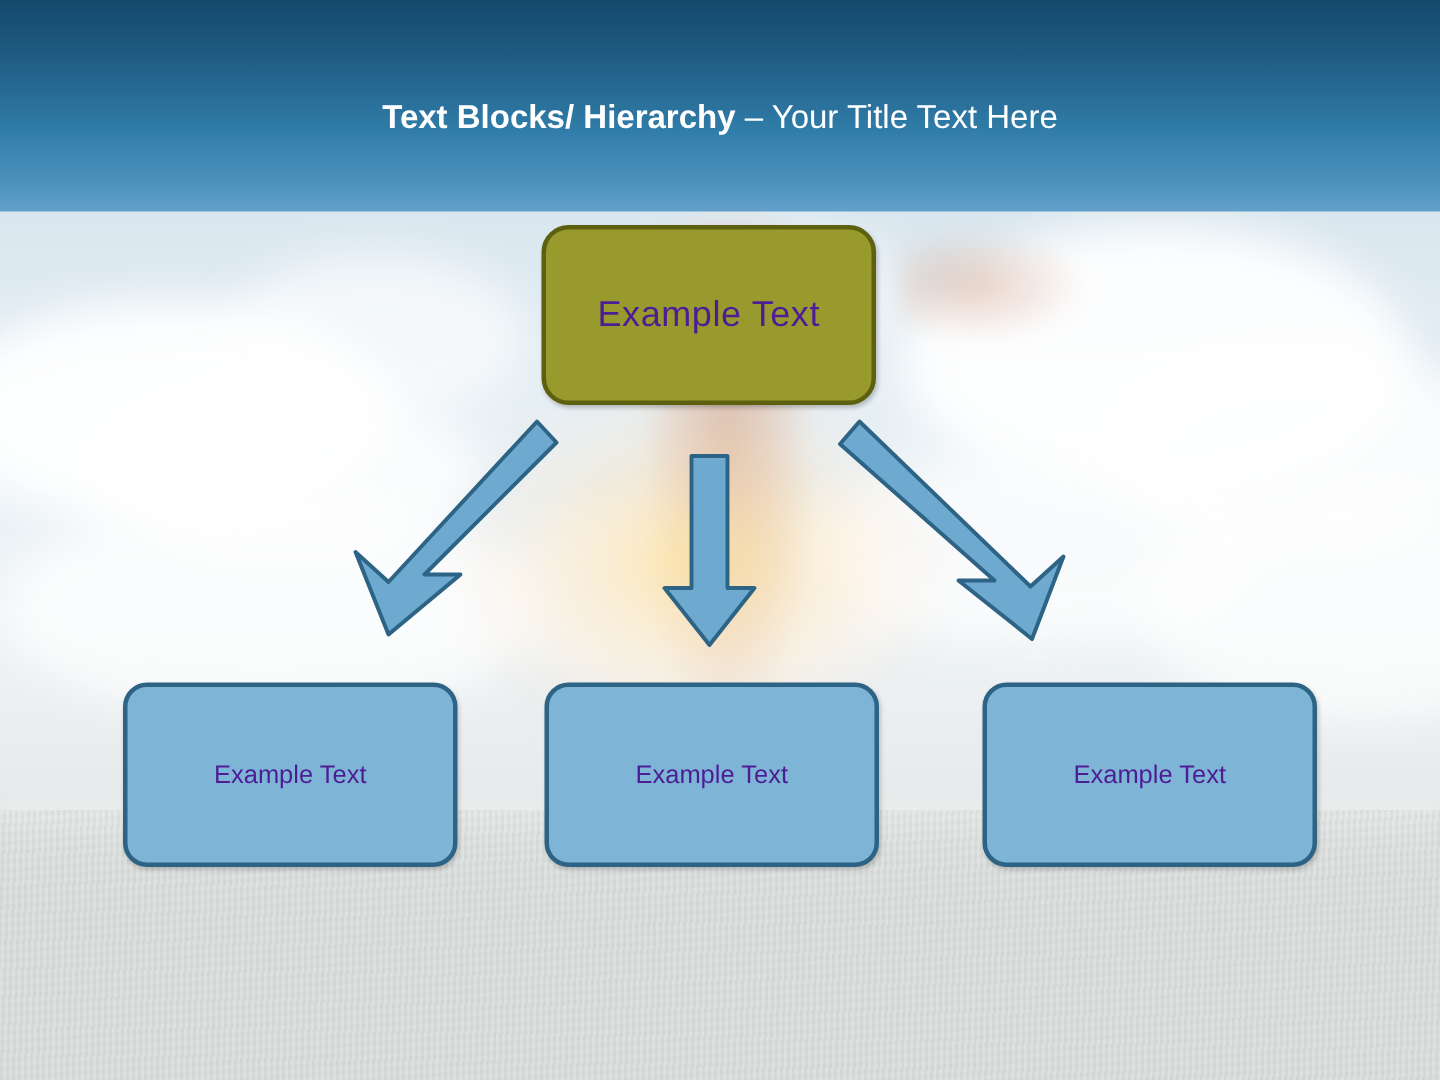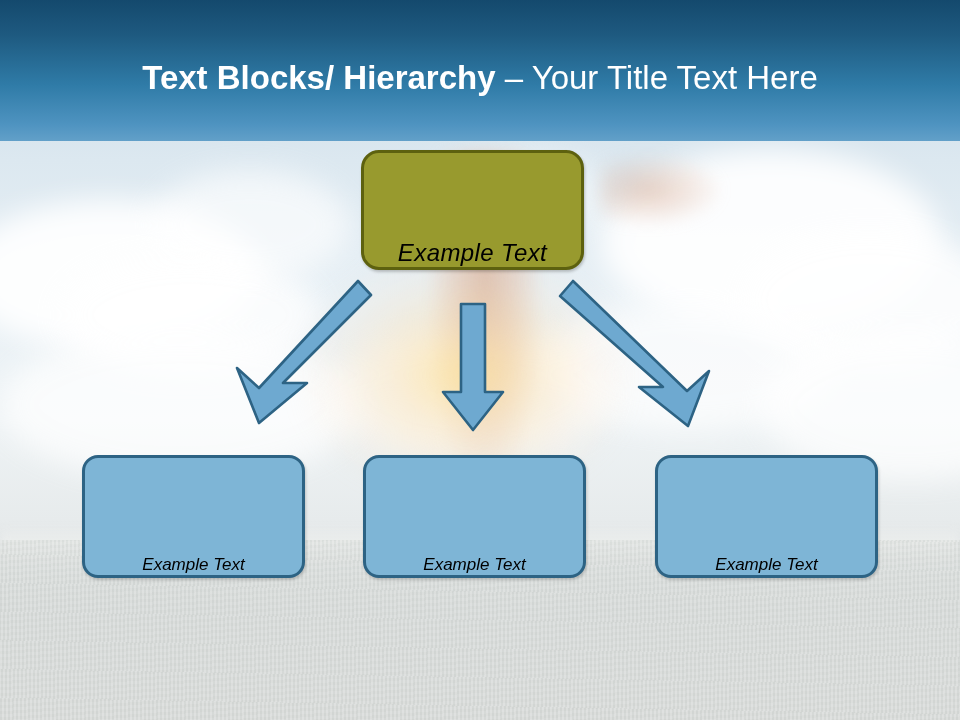--- a/index.html
+++ b/index.html
@@ -149,38 +149,37 @@
     height: 141px;
     background: linear-gradient(to bottom, #14496d 0%, #1e5a80 25%, #2f7ba7 60%, #4e93c0 88%, #62a0c9 100%);
     display: flex;
     align-items: center;
     justify-content: center;
     box-sizing: border-box;
     padding-top: 16px;
   }
   .title-text {
     color: #ffffff;
-    font-size: 33px;
+    font-size: 22px;
     line-height: 1.1;
     white-space: nowrap;
     letter-spacing: 0px;
   }
   .title-strong { font-weight: bold; }
   .title-rest   { font-weight: normal; }
 
   
   .box {
     position: absolute;
     box-sizing: border-box;
     display: flex;
-    align-items: flex-end;
+    align-items: center;
     justify-content: center;
-    color: #000000;
+    color: #4c1d95;
     text-align: center;
-    font-style: italic;
   }
 
   .box-top {
     left: 361px;
     top: 150px;
     width: 223px;
     height: 120px;
     background: #989a2e;
     border: 3px solid #5d610f;
     border-radius: 18px;

